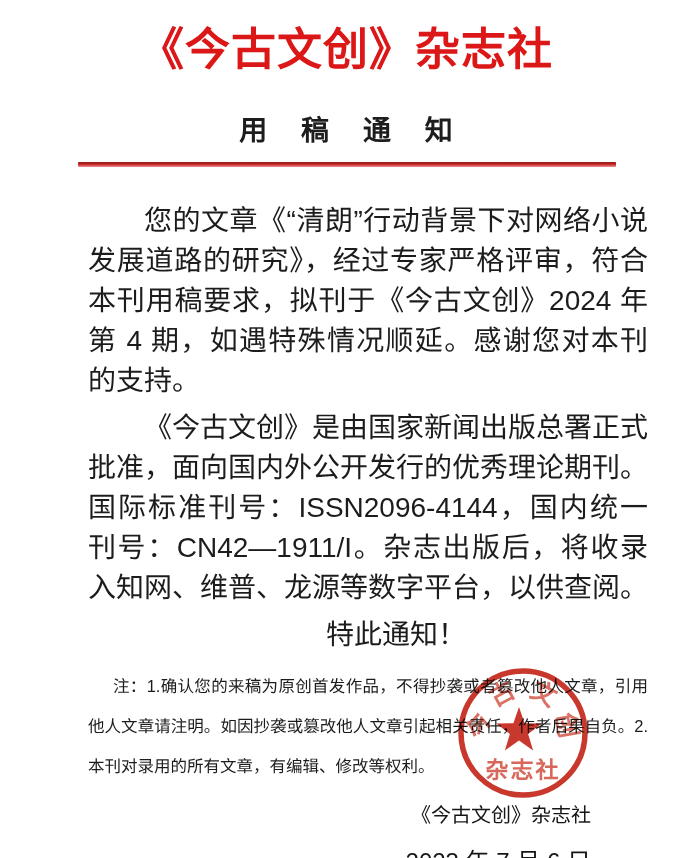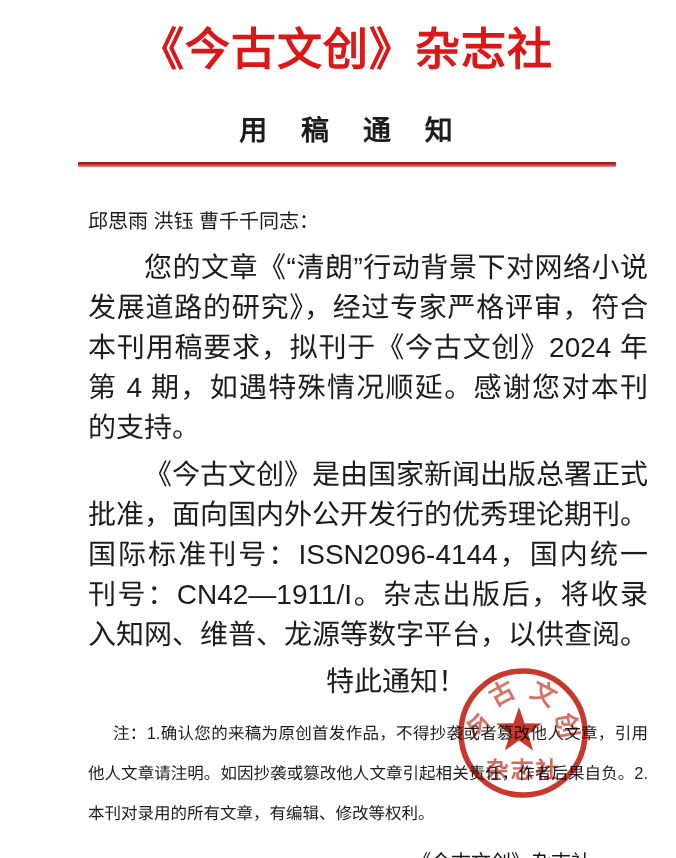--- a/index.html
+++ b/index.html
@@ -115,21 +115,20 @@
 
 <div class="page">
 
   <h1 class="title">《今古文创》杂志社</h1>
 
   <h2 class="subtitle">用 稿 通 知</h2>
 
   <div class="rule"></div>
 
   <div class="content">
-    <p class="salutation">邱思雨 洪钰 曹千千同志：</p>
     <p class="para">您的文章《“清朗”行动背景下对网络小说发展道路的研究》，经过专家严格评审，符合本刊用稿要求，拟刊于《今古文创》2024 年第 4 期，如遇特殊情况顺延。感谢您对本刊的支持。</p>
     <p class="para">《今古文创》是由国家新闻出版总署正式批准，面向国内外公开发行的优秀理论期刊。国际标准刊号：ISSN2096-4144，国内统一刊号：CN42—1911/I。杂志出版后，将收录入知网、维普、龙源等数字平台，以供查阅。</p>
     <p class="para closing">特此通知！</p>
     <p class="note">注：1.确认您的来稿为原创首发作品，不得抄袭或者篡改他人文章，引用他人文章请注明。如因抄袭或篡改他人文章引起相关责任，作者后果自负。2.本刊对录用的所有文章，有编辑、修改等权利。</p>
   </div>
 
   <div class="sign-block">
     <p class="signature">《今古文创》杂志社</p>
     <p class="date">2023 年 7 月 6 日</p>
   </div>

